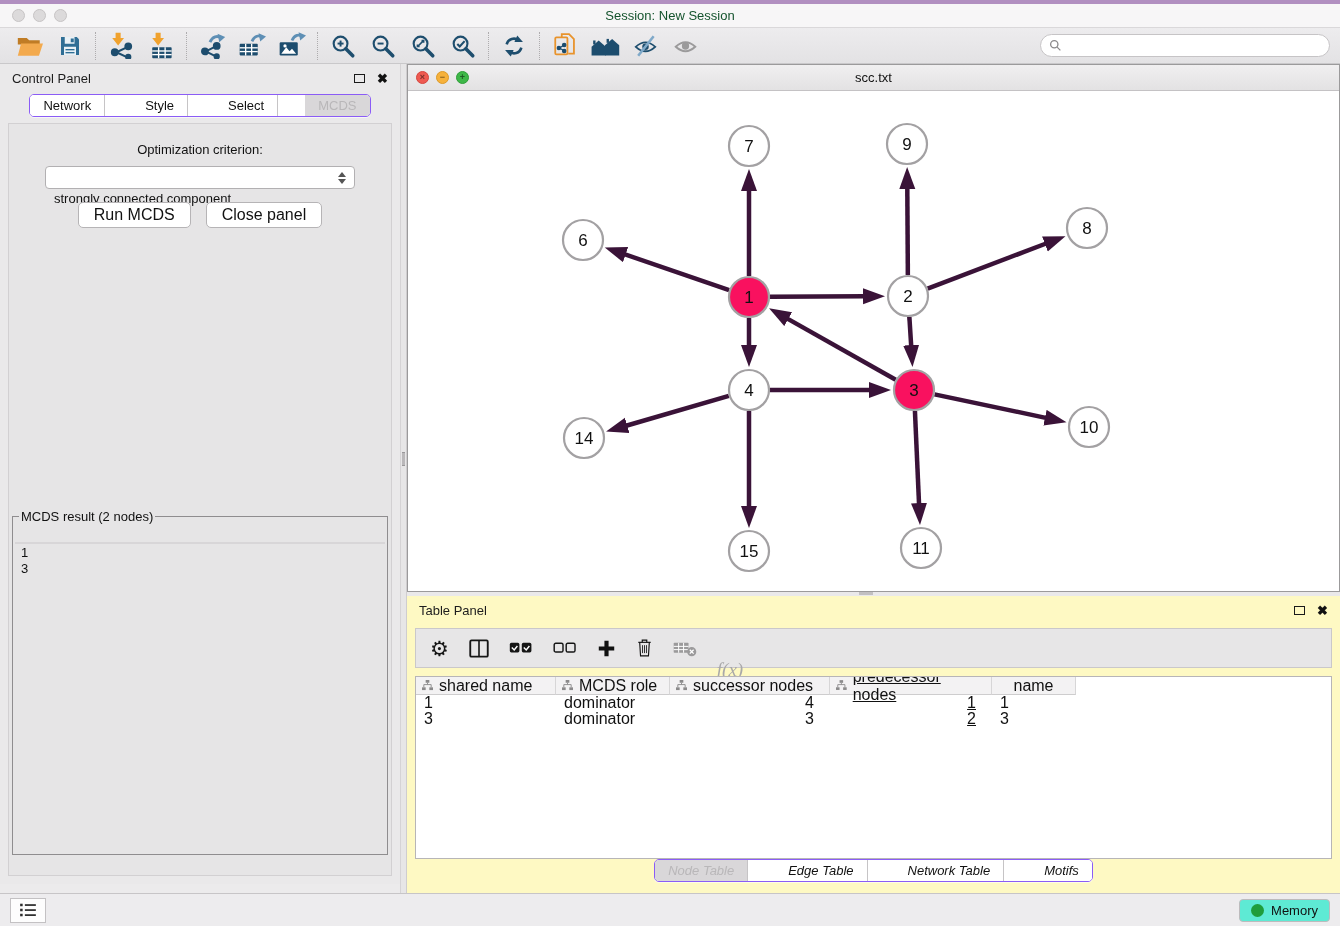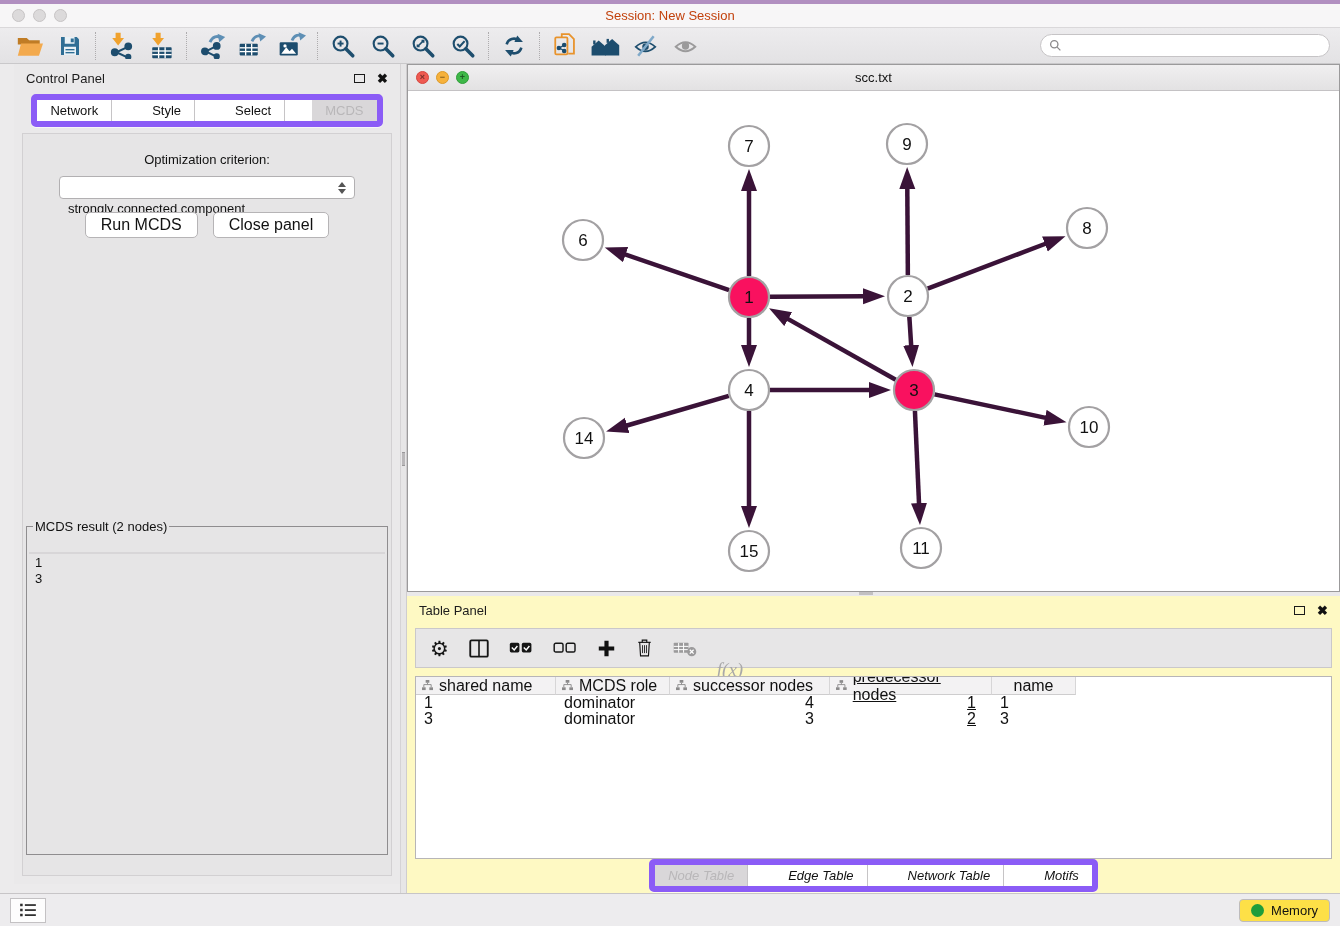--- a/index.html
+++ b/index.html
@@ -3,49 +3,49 @@
 <meta charset="utf-8">
 <style>
   * { box-sizing: border-box; margin: 0; padding: 0; }
   html,body { width:1340px; height:926px; }
   body { font-family:"Liberation Sans", sans-serif; background:#ecebec; overflow:hidden; position:relative; }
 
   
   .top-accent { height:4px; background:#b18fc0; }
   .titlebar { height:24px; background:#f7f6f7; border-bottom:1px solid #dad8da; position:relative;
               display:flex; align-items:center; justify-content:center; }
-  .titlebar .app-title { color:#c2410c; font-size:13px; }
+  .titlebar .app-title { color:#14532d; font-size:13px; }
   .traffic { position:absolute; left:12px; top:5px; display:flex; gap:8px; }
   .tl { width:13px; height:13px; border-radius:50%; background:#dcdadb; border:1px solid #c7c4c5; }
 
   
   .toolbar { height:36px; background:linear-gradient(#edecee,#e3e2e4); border-bottom:1px solid #c9c8ca;
              display:flex; align-items:center; padding:0 10px; }
   .tbtn { width:40px; height:32px; display:flex; align-items:center; justify-content:center; }
   .tsep { width:0; height:28px; border-left:1px dotted #aeacae; margin:0 5px; }
   .search { margin-left:auto; width:290px; height:23px; border:1px solid #c6c4c6; border-radius:12px;
             background:#fff; display:flex; align-items:center; padding:0 8px; gap:5px; }
   .search input { border:none; outline:none; flex:1; font-size:12px; background:transparent; font-family:inherit; }
 
   
   .main { display:flex; height:829px; }
-  .left-col { width:400px; display:flex; flex-direction:column;padding-left:14px; }
+  .left-col { width:400px; display:flex; flex-direction:column; }
   .control-panel { height:820px; background:#eae9ea; display:flex; flex-direction:column; }
   .vsplit { width:7px; background:#e7e6e7; border-left:1px solid #d5d3d5; border-right:1px solid #cfcdcf; position:relative; }
   .vsplit .grip { position:absolute; top:388px; left:1px; width:3px; height:14px;
                   border-top:1px solid #9a989a; border-bottom:1px solid #9a989a; background:#bab8ba; }
   .right-col { flex:1; display:flex; flex-direction:column; }
 
   .panel-head { height:28px; display:flex; align-items:center; padding:0 12px; font-size:13px; color:#1d1d1d; }
   .panel-head .spacer { flex:1; }
   .float-icon { width:11px; height:9px; border:1.6px solid #1a1a1a; display:inline-block; margin-right:12px; }
   .close-x { font-size:13px; font-weight:bold; color:#111; line-height:1; }
 
   
-  .seg { display:inline-flex; border:6px solid #8b5cf6; border-radius:5px; overflow:hidden; background:#fff;
+  .seg { display:inline-flex; border:1px solid #8b5cf6; border-radius:5px; overflow:hidden; background:#fff;
          box-shadow:0 1px 0 rgba(255,255,255,.6);gap:27px; }
   .seg .s { padding:3px 13px; font-size:13px; color:#111; border-right:1px solid #c6c4c6; background:#fff; white-space:nowrap; }
   .seg .s:last-child { border-right:none; }
   .seg .s.active { background:#d9d7d9; color:#b9b7b9; }
   .cp-tabs { display:flex; justify-content:center; padding:2px 0 6px; }
 
   .cp-content { flex:1; margin:0 8px 8px; background:#e6e5e6; border:1px solid #d2d0d2; display:flex; flex-direction:column; }
   .opt-label { text-align:center; font-size:13px; margin-top:18px; color:#111; }
   .dropdown { margin:9px 36px 0; height:23px; background:#fff; border:1px solid #b2b0b2; border-radius:4px;
               display:flex; align-items:center; padding:0 8px; font-size:13px; color:#111; }
@@ -94,21 +94,21 @@
   .th.center { justify-content:center; }
   .trow { display:flex; height:16px; align-items:center; }
   .td { padding:0 8px; color:#111; }
   .td.right { text-align:right; padding-right:16px; }
   .c0 { width:140px; } .c1 { width:114px; } .c2 { width:160px; } .c3 { width:162px;text-decoration:underline; } .c4 { width:84px; }
   .tp-tabs { height:34px; display:flex; align-items:flex-start; justify-content:center;font-style:italic; }
 
   
   .statusbar { height:33px; border-top:1px solid #c7c5c7; background:#edecee; display:flex; align-items:center; padding:0 10px; }
   .sq-btn { width:36px; height:25px; background:#fdfdfd; border:1px solid #c3c1c3; display:flex; align-items:center; justify-content:center; }
-  .mem-btn { margin-left:auto; display:flex; align-items:center; gap:7px; background:#fde047; border:1px solid #bdbbbd;
+  .mem-btn { margin-left:auto; display:flex; align-items:center; gap:7px; background:#5eead4; border:1px solid #bdbbbd;
              border-radius:4px; padding:3px 11px; font-size:13px; color:#111; }
   .mem-dot { width:13px; height:13px; border-radius:50%; background:#1f9d3b; }
 </style>
 </head>
 <body>
 
 <div class="top-accent"></div>
 <div class="titlebar">
   <div class="traffic">
     <span class="tl"></span>

